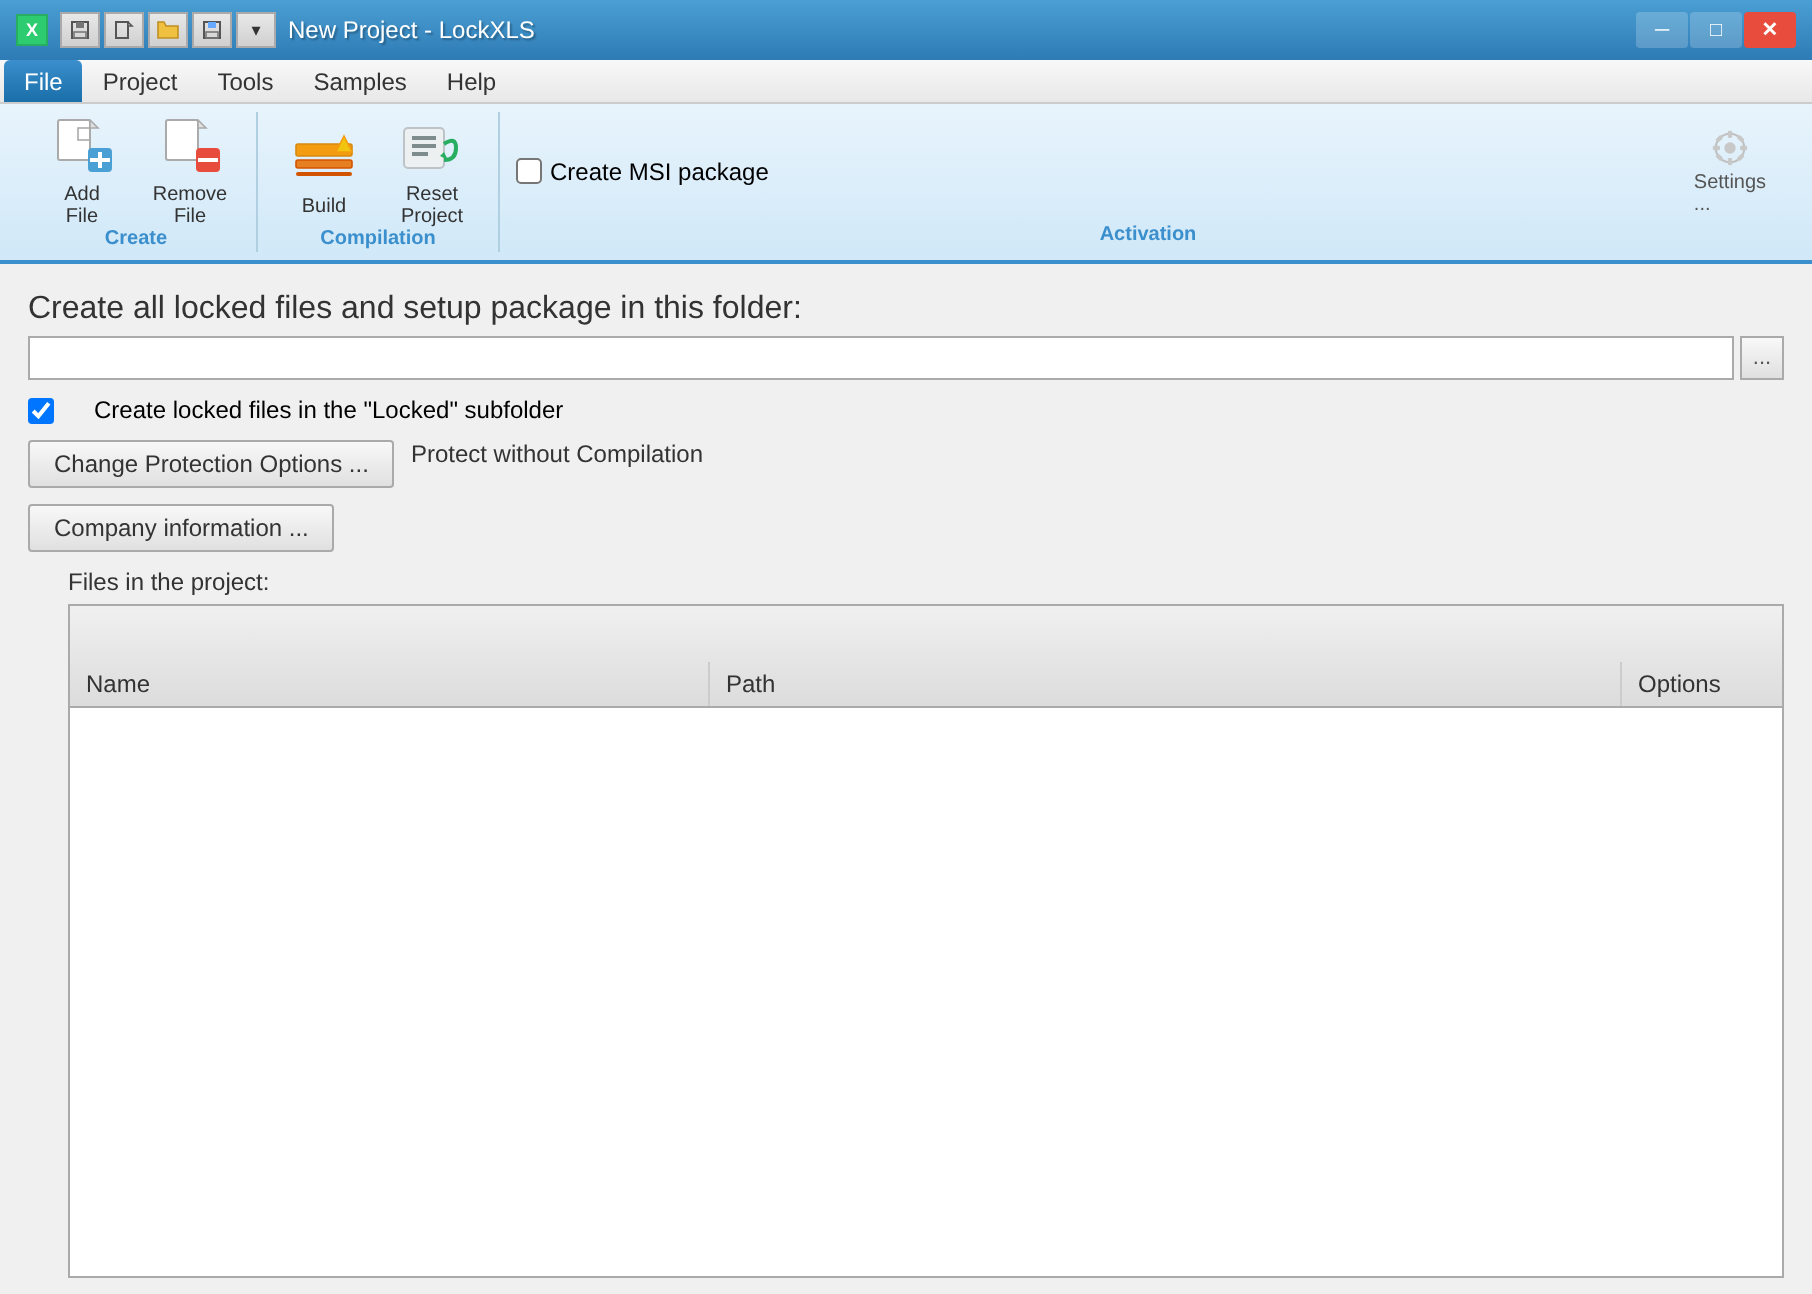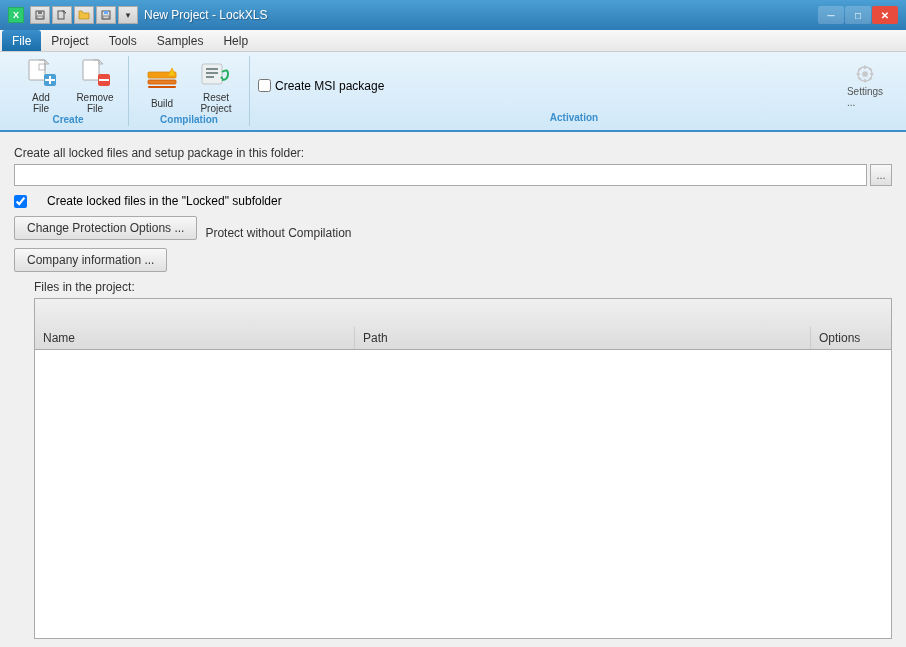--- a/index.html
+++ b/index.html
@@ -232,21 +232,21 @@
       flex-direction: column;
       gap: 8px;
     }
 
     .folder-row {
       display: flex;
       flex-direction: column;
       gap: 4px;
     }
     .folder-label {
-      font-size: 12px;
+      font-size: 16px;
       color: #333;
     }
     .folder-input-row {
       display: flex;
       gap: 3px;
     }
     .folder-input {
       flex: 1;
       height: 22px;
       border: 1px solid #aaa;
@@ -270,21 +270,21 @@
 
     .locked-checkbox-row {
       display: flex;
       align-items: center;
       gap: 20px;
       font-size: 12px;
     }
 
     .button-row {
       display: flex;
-      align-items: flex-end;
+      align-items: flex-start;
       gap: 8px;
     }
     .action-btn {
       height: 24px;
       padding: 0 12px;
       background: linear-gradient(to bottom, #f8f8f8, #e0e0e0);
       border: 1px solid #aaa;
       cursor: pointer;
       font-size: 12px;
       color: #333;

